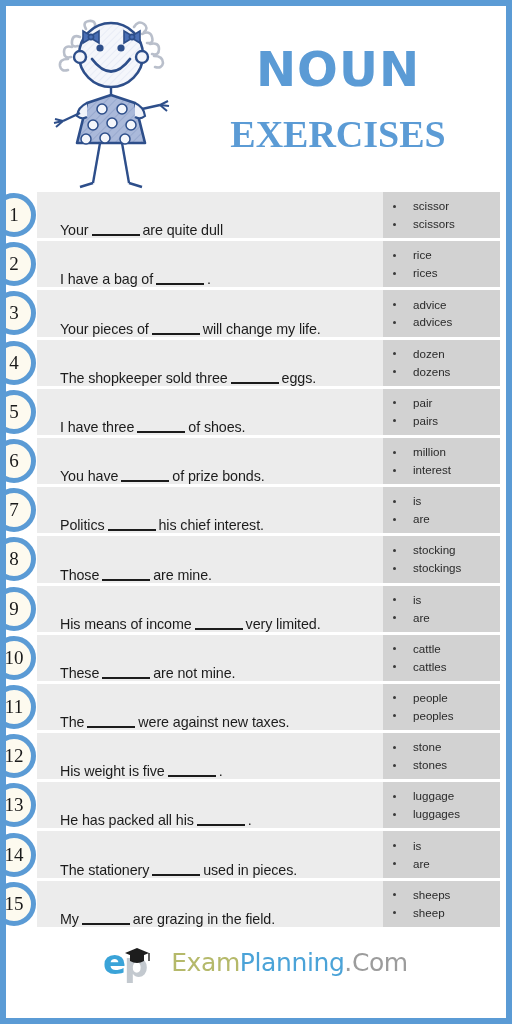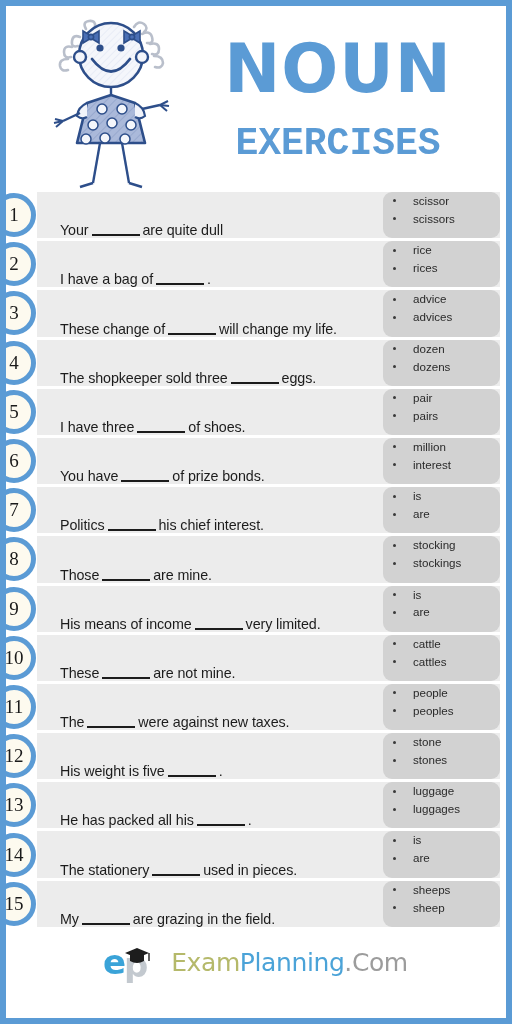--- a/index.html
+++ b/index.html
@@ -39,29 +39,29 @@
 
   #title-block {
     flex: 1;
     padding-right: 10px;
     text-align: center;
     margin-left: -6px;
   }
 
   #title-main {
     font-family: "DejaVu Sans", sans-serif;
-    font-size: 67px;
+    font-size: 48px;
     font-weight: 700;
     letter-spacing: 1px;
     color: #5b9bd5;
     line-height: 1.0;
   }
 
   #title-sub {
-    font-family: Liberation Mono, monospace;
+    font-family: Liberation Serif, serif;
     font-size: 38px;
     font-weight: 700;
     letter-spacing: 0px;
     color: #5b9bd5;
     line-height: 1.0;
     margin-top: 22px;
   }
 
   
   #exercise-list {
@@ -128,24 +128,23 @@
 
   .options-box {
     position: absolute;
     right: 6px;
     top: 0;
     bottom: 0;
     width: 117px;
     background: #d2d2d2;
     display: flex;
     flex-direction: column;
-    justify-content: flex-start;
+    justify-content: center;
     padding-left: 10px;
     z-index: 2;
-    border-radius: 9px;
   }
 
   .option-item {
     display: flex;
     align-items: center;
     font-size: 11.6px;
     color: #2a2a2a;
     line-height: 1.55;
   }
 
@@ -312,21 +311,21 @@
           <div class="option-item">
             <span class="option-bullet"></span>
             <span>rices</span>
           </div>
         </div>
       </div>
       <div class="exercise-row">
         <div class="row-band"></div>
         <div class="num-badge">3</div>
         <div class="sentence">
-          <span>These change of</span>
+          <span>Your pieces of</span>
           <span class="blank"></span>
           <span>will change my life.</span>
         </div>
         <div class="options-box">
           <div class="option-item">
             <span class="option-bullet"></span>
             <span>advice</span>
           </div>
           <div class="option-item">
             <span class="option-bullet"></span>

